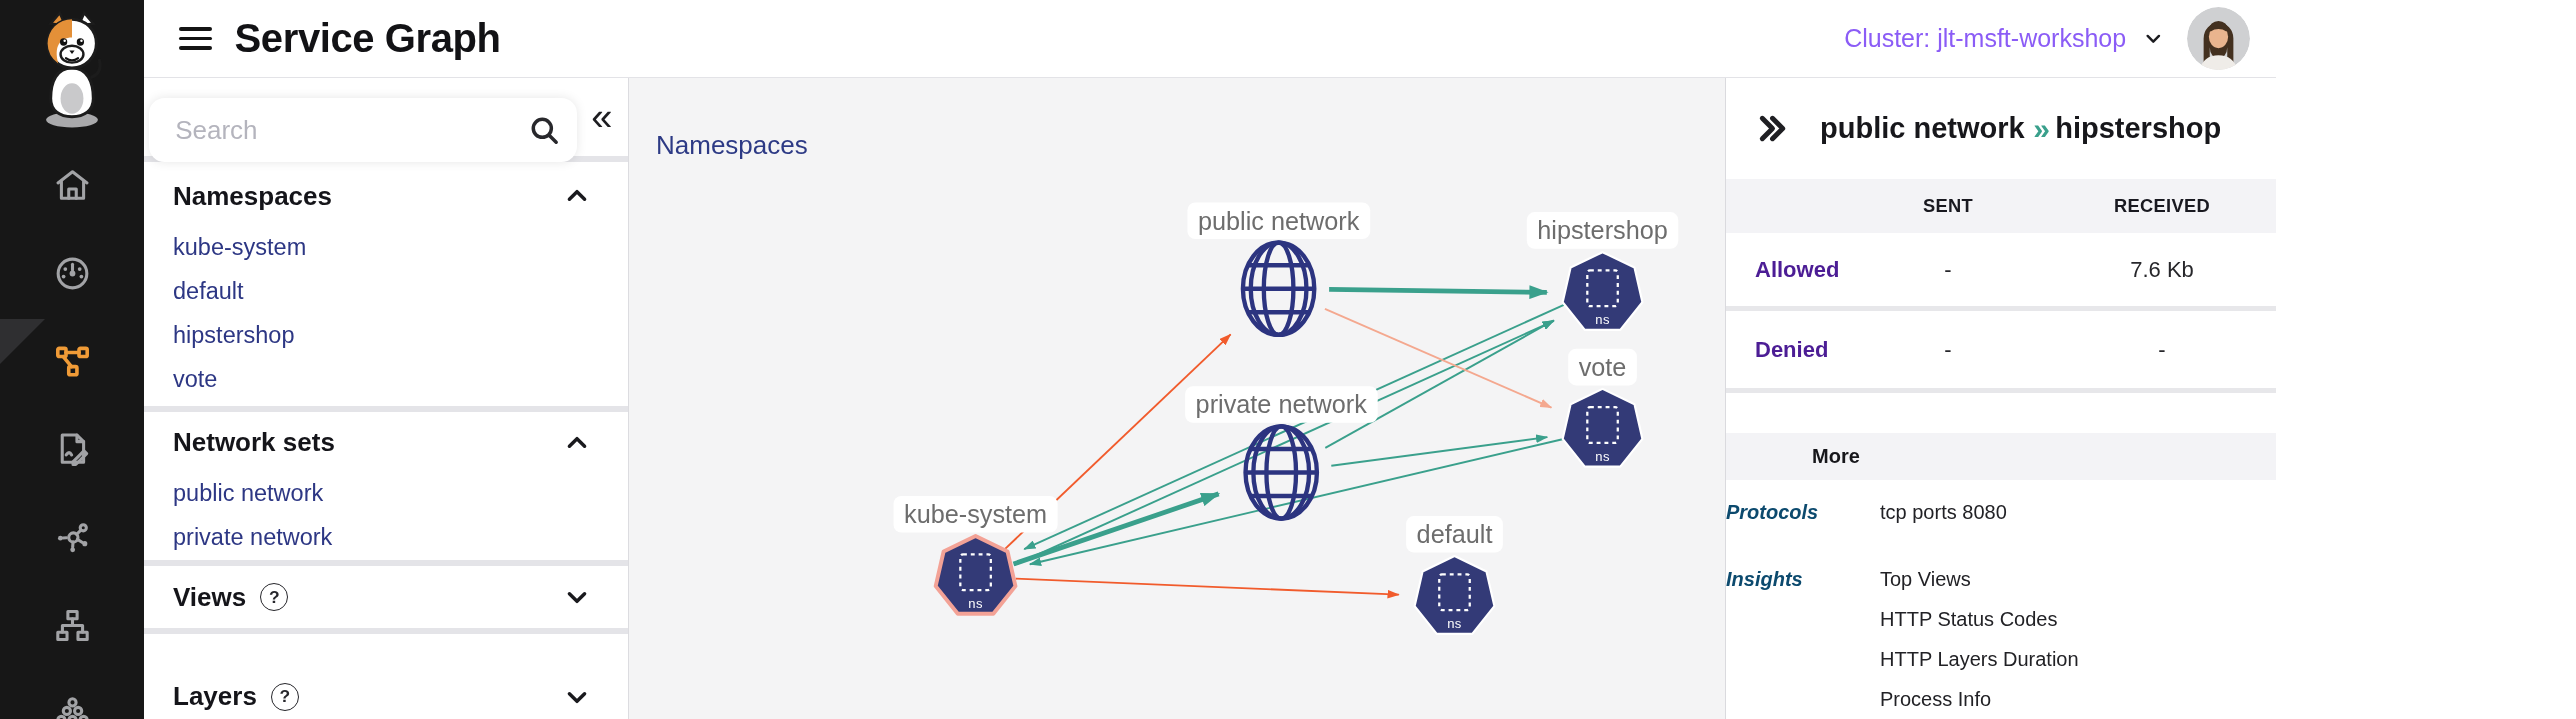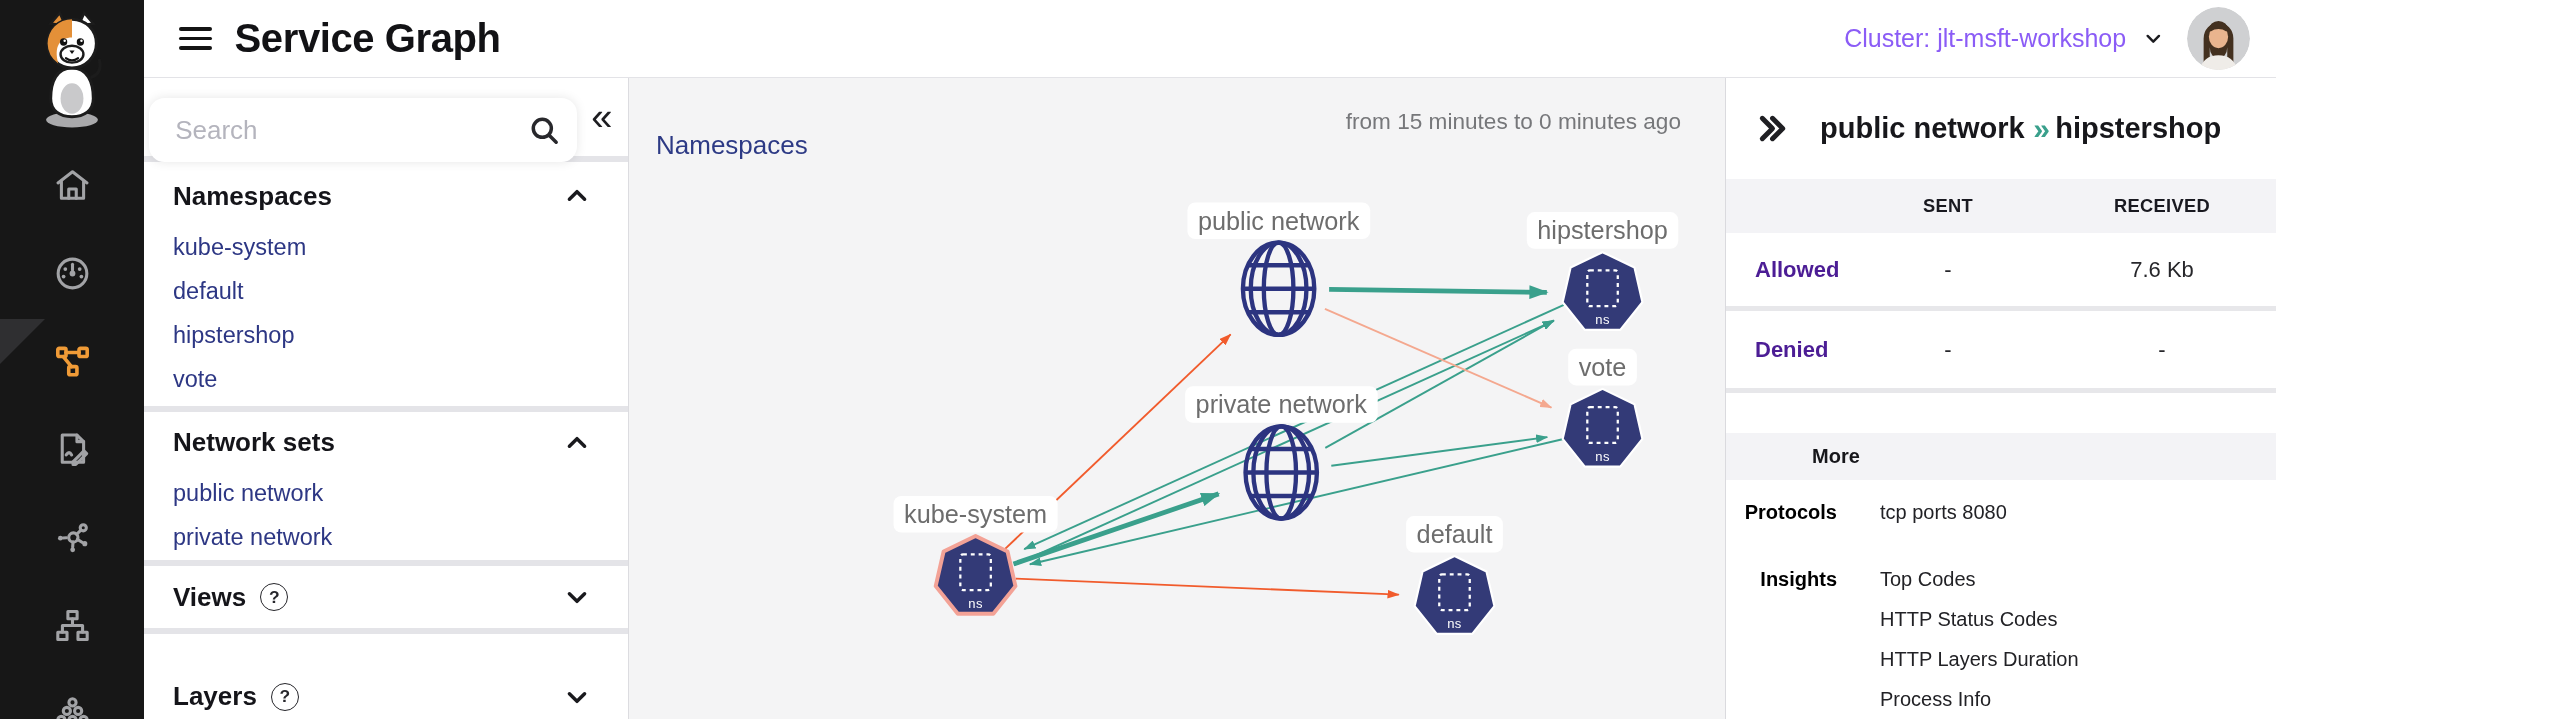--- a/index.html
+++ b/index.html
@@ -94,21 +94,21 @@
   .trow .rl { padding-left:29px; font-weight:bold; color:#4c1d95; }
   .trow div { text-align:center; }
   .trow div.rl { text-align:left; }
   .row-allowed { height:73px; flex:0 0 73px; }
   .row-denied { height:77px; flex:0 0 77px; }
   .hgap { height:5.2px; flex:0 0 5.2px; background:#e7e7ea; }
   .spacer { height:40px; flex:0 0 40px; background:#fff; }
   .more-band { height:47px; flex:0 0 47px; background:#f3f3f6; display:flex; align-items:center;
     padding-left:86px; font-size:20px; font-weight:bold; color:#17171b; }
   .kv { display:grid; grid-template-columns:111px 1fr; column-gap:43px; font-size:20px; color:#222226; }
-  .kv .k { text-align:right; font-weight:bold; color:#000000; }
+  .kv .k { text-align:left; font-weight:bold; color:#0c4a6e;font-style:italic; }
   .kv-protocols { margin-top:21px; }
   .kv-insights { margin-top:35px; }
   .kv .k { padding-top:0; }
   .ins-list div { line-height:40px; }
   .kv-insights .k { line-height:40px; }
 </style>
 </head>
 <body>
 
 <div class="app">
@@ -298,21 +298,20 @@
                 <polyline points="5,9 12,16 19,9"></polyline>
               </svg>
           </button>
         </section>
         <div class="divider"></div>
         <div class="filler"></div>
       </aside>
 
       <div class="canvas">
         <div class="canvas-title">Namespaces</div>
-        <div class="time-range">from 15 minutes to 0 minutes ago</div>
         <svg id="graph-svg" viewBox="0 0 1602 736" preserveAspectRatio="xMinYMin meet">
           <defs id="graph-defs">
               <marker id="arrow-teal" markerWidth="14" markerHeight="10" refX="13" refY="5" orient="auto" markerUnits="userSpaceOnUse">
                 <polygon points="0,0 14,5 0,10" fill="#3aa08c"></polygon>
               </marker>
               <marker id="arrow-teal-big" markerWidth="22" markerHeight="16" refX="20" refY="8" orient="auto" markerUnits="userSpaceOnUse">
                 <polygon points="0,0 22,8 0,16" fill="#3aa08c"></polygon>
               </marker>
               <marker id="arrow-orange" markerWidth="14" markerHeight="10" refX="13" refY="5" orient="auto" markerUnits="userSpaceOnUse">
                 <polygon points="0,0 14,5 0,10" fill="#f15b2c"></polygon>
@@ -440,21 +439,21 @@
         <div class="spacer"></div>
         <div class="more-band">More</div>
         <div class="kv kv-protocols">
           <div class="k">Protocols</div>
           <div>tcp ports 8080</div>
         </div>
         <div class="kv kv-insights">
           <div class="k">Insights</div>
           <div class="ins-list">
 
-          <div>Top Codes</div>
+          <div>Top Views</div>
               <div>HTTP Status Codes</div>
               <div>HTTP Layers Duration</div>
               <div>Process Info</div>
             </div>
         </div>
       </aside>
     </div>
   </div>
 </div>
 

